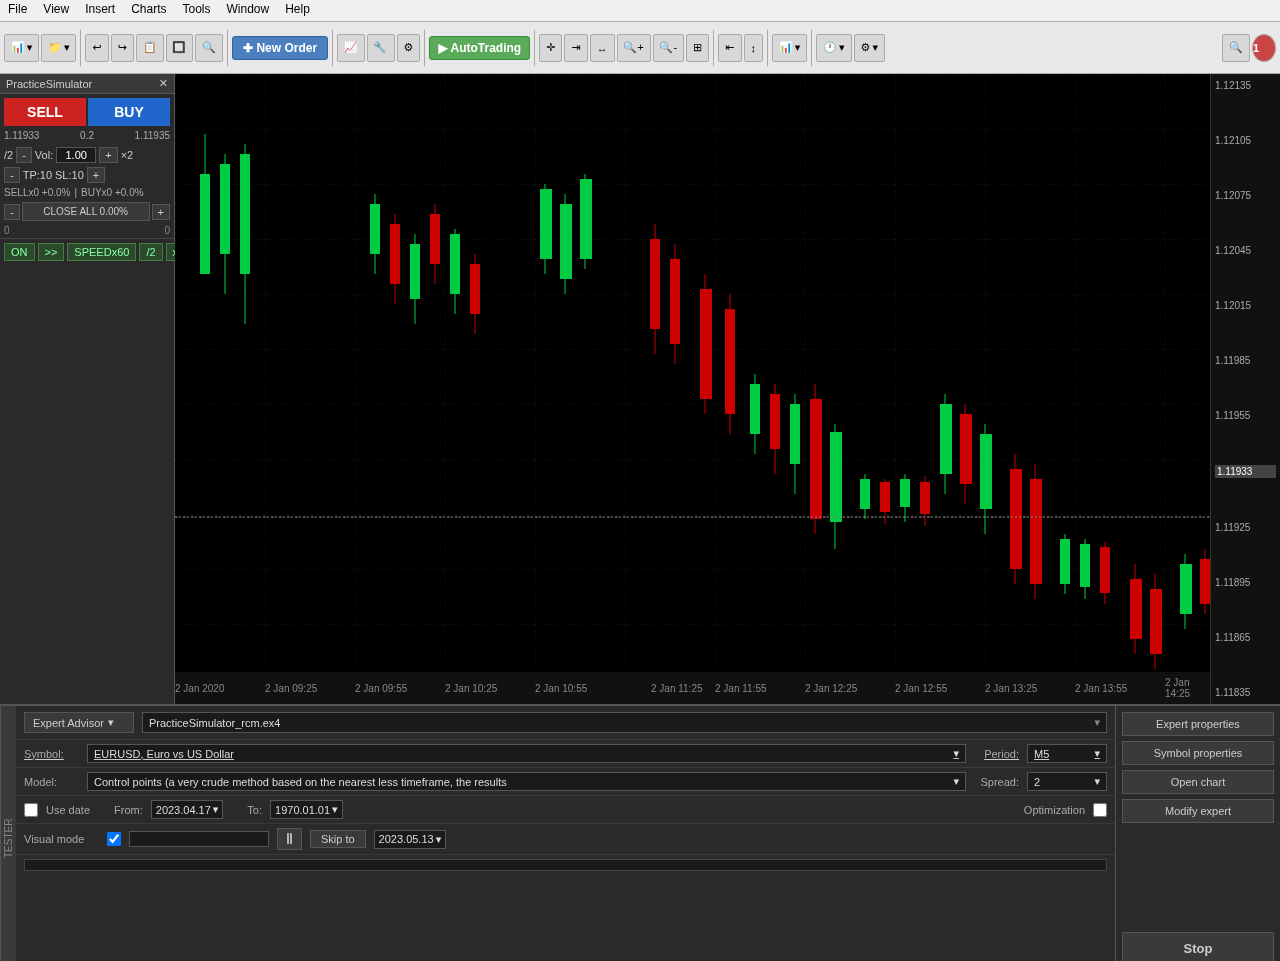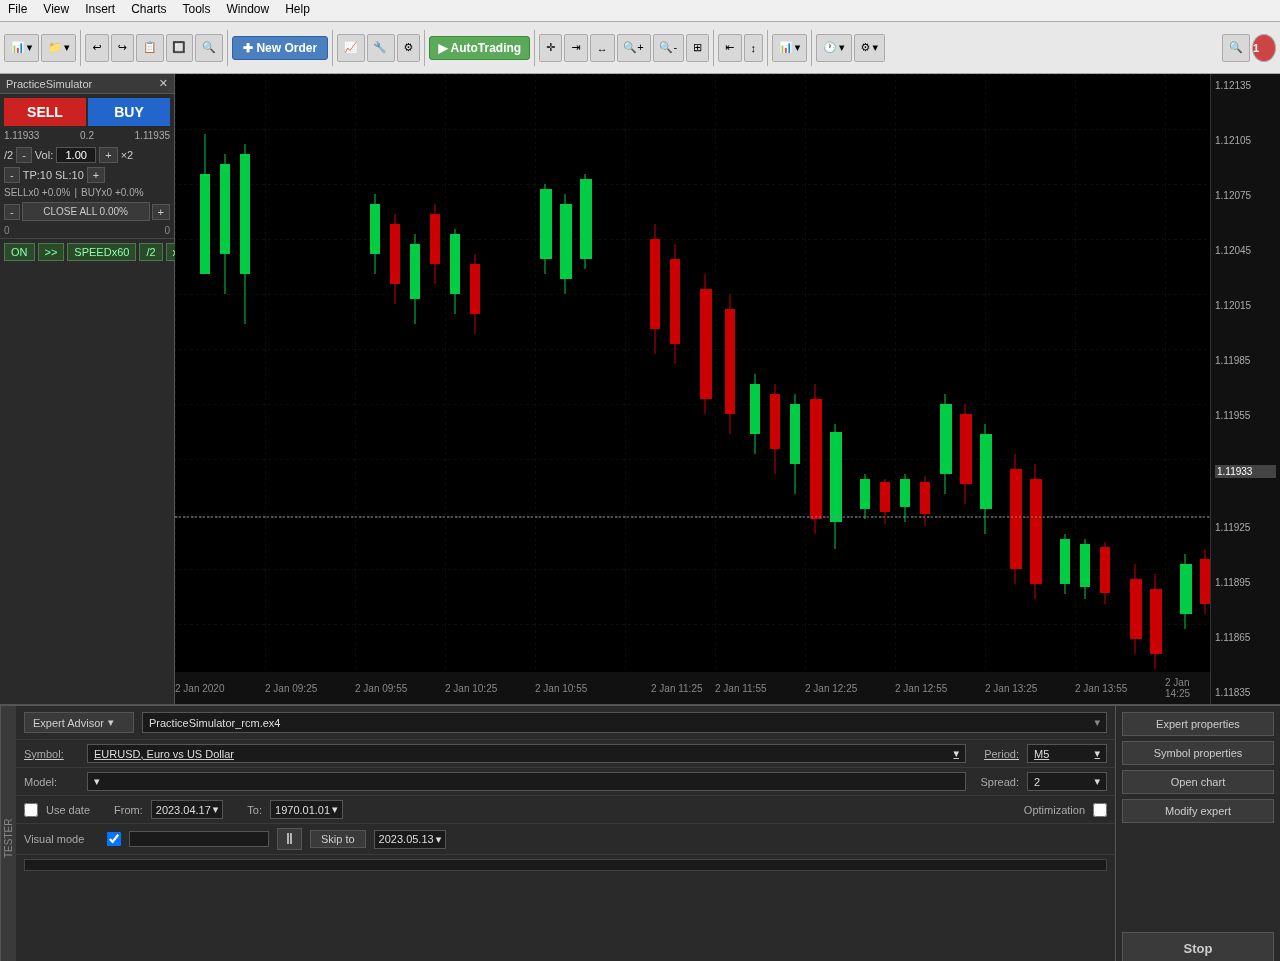--- a/index.html
+++ b/index.html
@@ -368,20 +368,21 @@
       <span style="color:#aaa; font-size:11px; min-width:45px; text-align:right;">Period:</span>
       <div style="width:80px; background:#1a1a1a; border:1px solid #555; color:#ddd; padding:2px 6px; font-size:11px; display:flex; align-items:center; justify-content:space-between;">
         <span>M5</span>
         <span>▾</span>
       </div>
     </div>
 
     <div style="display:flex; align-items:center; padding:4px 8px; gap:8px; border-bottom:1px solid #3a3a3a;">
       <span style="color:#aaa; font-size:11px; min-width:55px;">Model:</span>
       <div style="flex:1; background:#1a1a1a; border:1px solid #555; color:#ddd; padding:2px 6px; font-size:11px; display:flex; align-items:center; justify-content:space-between; overflow:hidden;">
+        <span style="overflow:hidden; text-overflow:ellipsis; white-space:nowrap;">Control points (a very crude method based on the nearest less timeframe, the results</span>
         <span>▾</span>
       </div>
       <span style="color:#aaa; font-size:11px; min-width:45px; text-align:right;">Spread:</span>
       <div style="width:80px; background:#1a1a1a; border:1px solid #555; color:#ddd; padding:2px 6px; font-size:11px; display:flex; align-items:center; justify-content:space-between;">
         <span>2</span>
         <span>▾</span>
       </div>
     </div>
 
     <div style="display:flex; align-items:center; padding:4px 8px; gap:8px; border-bottom:1px solid #3a3a3a;">

